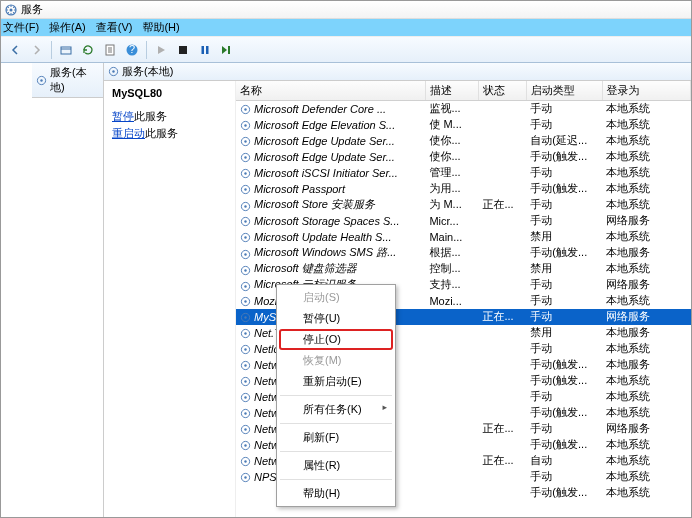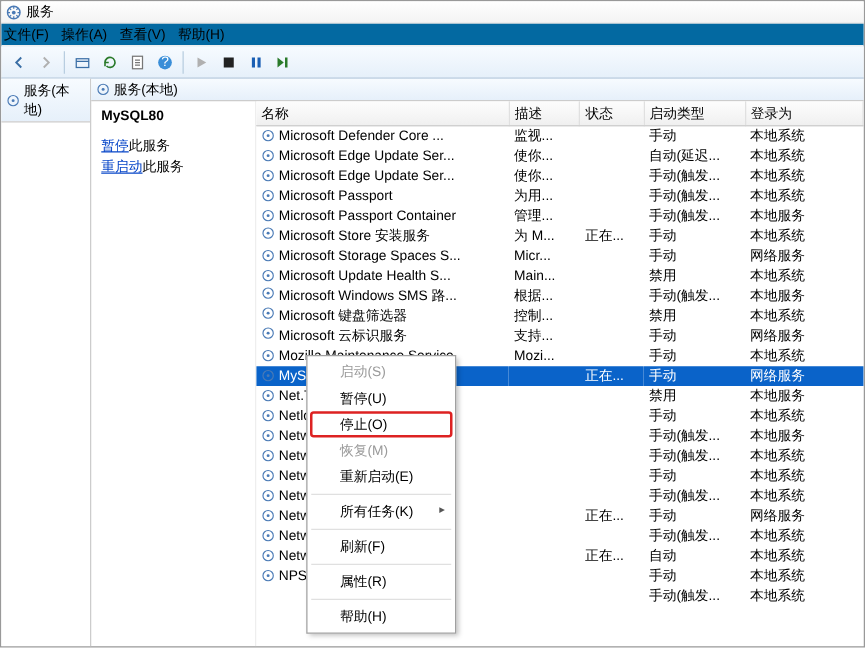--- a/index.html
+++ b/index.html
@@ -1,39 +1,39 @@
 <!DOCTYPE html>
 <html><head>
 <meta charset="utf-8">
 <style>
 * { margin: 0; padding: 0; box-sizing: border-box; font-family: "Microsoft YaHei", "SimSun", sans-serif; font-size: 11px; }
 body { background: #fff; width: 692px; height: 518px; overflow: hidden; border: 1px solid #999; }
 .titlebar { height: 18px; background: linear-gradient(#fff,#f3f3f3); border-bottom: 1px solid #ddd; display: flex; align-items: center; padding: 0 4px; gap: 4px; }
 .titlebar .icon { width: 12px; height: 12px; }
-.menubar { height: 18px; display: flex; align-items: center; padding: 0 2px; gap: 10px; background:#0369a1; border-bottom:1px solid #eee;}
+.menubar { height: 18px; display: flex; align-items: center; padding: 0 2px; gap: 10px; background:#7dd3fc; border-bottom:1px solid #eee;}
 .menubar span { cursor: default; }
 .toolbar { height: 26px; background: linear-gradient(#f7fbff,#e6f0fa); border-bottom: 1px solid #a8c0d8; display: flex; align-items: center; padding: 0 4px; gap: 2px; }
 .tbtn { width: 20px; height: 20px; display: flex; align-items: center; justify-content: center; border-radius: 2px; }
 .tsep { width: 1px; height: 18px; background: #b8cde0; margin: 0 2px; }
-.main { display: flex; height: calc(518px - 18px - 18px - 26px - 2px); }
+.main { display: flex; height: calc(518px - 18px - 18px - 26px - 2px); margin-left: 31px; }
 .leftpane { width: 72px; border-right: 1px solid #ccc; background:#fff; }
 .leftpane .hdr { background: linear-gradient(#f7fbff,#e6f0fa); border-bottom:1px solid #ccc; padding: 2px 4px; display:flex; align-items:center; gap:3px; }
 .centerpane { flex: 1; display: flex; flex-direction: column; min-width: 0; }
 .centerpane .hdr { background: linear-gradient(#f7fbff,#e6f0fa); border-bottom:1px solid #ccc; padding: 2px 4px; display:flex; align-items:center; gap:3px; position:relative; }
 .detail { display:flex; flex:1; min-height:0; }
 .actionpane { width: 132px; padding: 6px 8px; border-right:1px solid #eee; }
 .actionpane .svcname { font-weight: bold; margin-bottom: 10px; }
 .actionpane .lnk { color: #0645c8; text-decoration: underline; cursor: pointer; display:inline; }
 .actionpane .row { margin-bottom: 2px; }
 .listwrap { flex:1; overflow:hidden; position:relative; }
 table.svc { width: 100%; border-collapse: collapse; table-layout: fixed; }
 table.svc th { text-align: left; font-weight: normal; background: linear-gradient(#fdfdfd,#f0f0f0); border-right:1px solid #e0e0e0; border-bottom:1px solid #d0d0d0; padding: 2px 4px; height:18px; white-space:nowrap; overflow:hidden; }
 table.svc td { padding: 0 4px; height: 16px; white-space: nowrap; overflow: hidden; text-overflow: ellipsis; }
 table.svc tr.sel td { background: #0a63c9; color: #fff; }
-.svc .namecell { display:flex; align-items:flex-start; gap:3px; }
+.svc .namecell { display:flex; align-items:flex-end; gap:3px;font-style:italic; }
 .gear { width:11px; height:11px; flex-shrink:0; }
 .ctxmenu { position:absolute; background:#fff; border:1px solid #a0a0a0; box-shadow: 2px 2px 4px rgba(0,0,0,.25); padding:2px; z-index:50; width:120px; }
 .ctxmenu .mi { padding: 3px 18px 3px 24px; cursor: default; position:relative; }
 .ctxmenu .mi.disabled { color:#9a9a9a; }
 .ctxmenu .sep { height:1px; background:#e0e0e0; margin:3px 1px; padding:0; }
 .ctxmenu .sub::after { content:"▸"; position:absolute; right:6px; font-size:9px; color:#555;}
 .highlight { border: 2px solid #d22; border-radius: 3px; padding: 1px 16px 1px 22px !important; }
 svg { display:block; }
 </style>
 </head>
@@ -186,20 +186,37 @@
               </tr>
               <tr>
                 <td>
                   <div class="namecell">
                     <span>
                       <svg class="gear" viewBox="0 0 12 12">
                         <circle cx="6" cy="6" r="4.5" fill="none" stroke="#4a7ab5" stroke-width="1"></circle>
                         <circle cx="6" cy="6" r="1.3" fill="#4a7ab5"></circle>
                       </svg>
                     </span>
+                    <span>Microsoft Edge Elevation S...</span>
+                  </div>
+                </td>
+                <td>使 M...</td>
+                <td></td>
+                <td>手动</td>
+                <td>本地系统</td>
+              </tr>
+              <tr>
+                <td>
+                  <div class="namecell">
+                    <span>
+                      <svg class="gear" viewBox="0 0 12 12">
+                        <circle cx="6" cy="6" r="4.5" fill="none" stroke="#4a7ab5" stroke-width="1"></circle>
+                        <circle cx="6" cy="6" r="1.3" fill="#4a7ab5"></circle>
+                      </svg>
+                    </span>
                     <span>Microsoft Edge Update Ser...</span>
                   </div>
                 </td>
                 <td>使你...</td>
                 <td></td>
                 <td>自动(延迟...</td>
                 <td>本地系统</td>
               </tr>
               <tr>
                 <td>
@@ -220,44 +237,44 @@
               </tr>
               <tr>
                 <td>
                   <div class="namecell">
                     <span>
                       <svg class="gear" viewBox="0 0 12 12">
                         <circle cx="6" cy="6" r="4.5" fill="none" stroke="#4a7ab5" stroke-width="1"></circle>
                         <circle cx="6" cy="6" r="1.3" fill="#4a7ab5"></circle>
                       </svg>
                     </span>
+                    <span>Microsoft iSCSI Initiator Ser...</span>
+                  </div>
+                </td>
+                <td>管理...</td>
+                <td></td>
+                <td>手动</td>
+                <td>本地系统</td>
+              </tr>
+              <tr>
+                <td>
+                  <div class="namecell">
+                    <span>
+                      <svg class="gear" viewBox="0 0 12 12">
+                        <circle cx="6" cy="6" r="4.5" fill="none" stroke="#4a7ab5" stroke-width="1"></circle>
+                        <circle cx="6" cy="6" r="1.3" fill="#4a7ab5"></circle>
+                      </svg>
+                    </span>
                     <span>Microsoft Passport</span>
                   </div>
                 </td>
                 <td>为用...</td>
                 <td></td>
                 <td>手动(触发...</td>
                 <td>本地系统</td>
-              </tr>
-              <tr>
-                <td>
-                  <div class="namecell">
-                    <span>
-                      <svg class="gear" viewBox="0 0 12 12">
-                        <circle cx="6" cy="6" r="4.5" fill="none" stroke="#4a7ab5" stroke-width="1"></circle>
-                        <circle cx="6" cy="6" r="1.3" fill="#4a7ab5"></circle>
-                      </svg>
-                    </span>
-                    <span>Microsoft Passport Container</span>
-                  </div>
-                </td>
-                <td>管理...</td>
-                <td></td>
-                <td>手动(触发...</td>
-                <td>本地服务</td>
               </tr>
               <tr>
                 <td>
                   <div class="namecell">
                     <span>
                       <svg class="gear" viewBox="0 0 12 12">
                         <circle cx="6" cy="6" r="4.5" fill="none" stroke="#4a7ab5" stroke-width="1"></circle>
                         <circle cx="6" cy="6" r="1.3" fill="#4a7ab5"></circle>
                       </svg>
                     </span>

